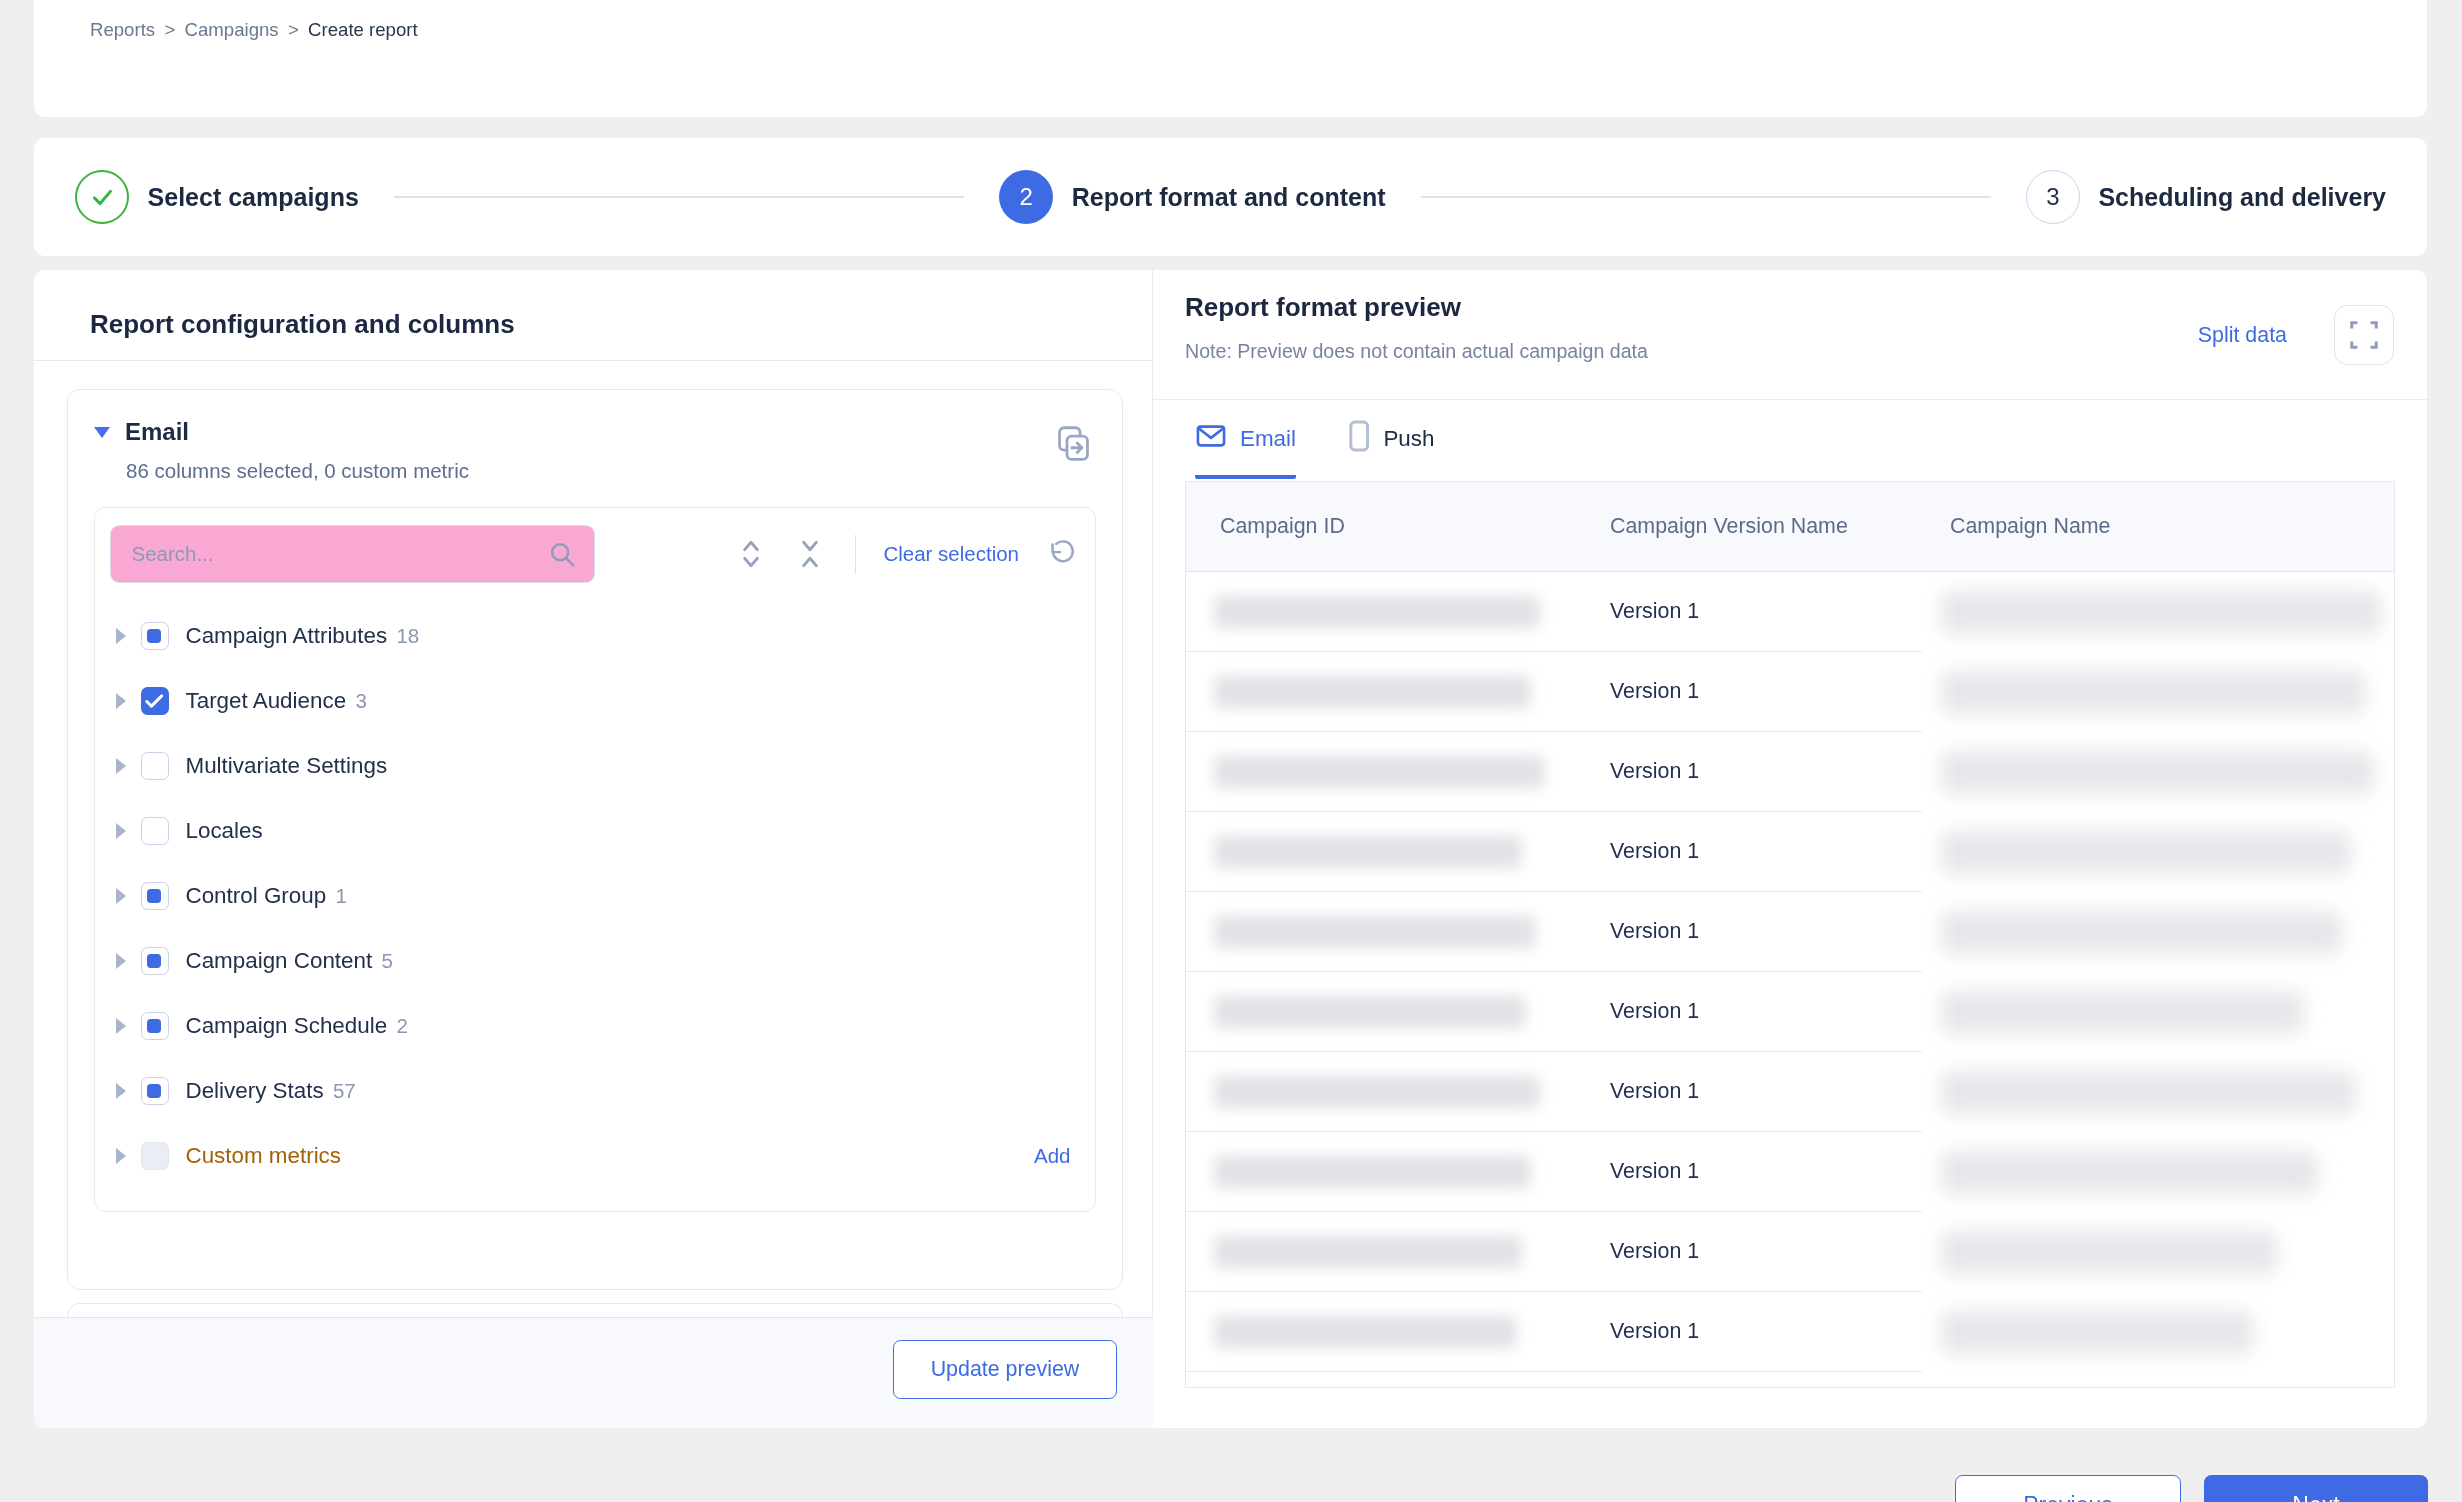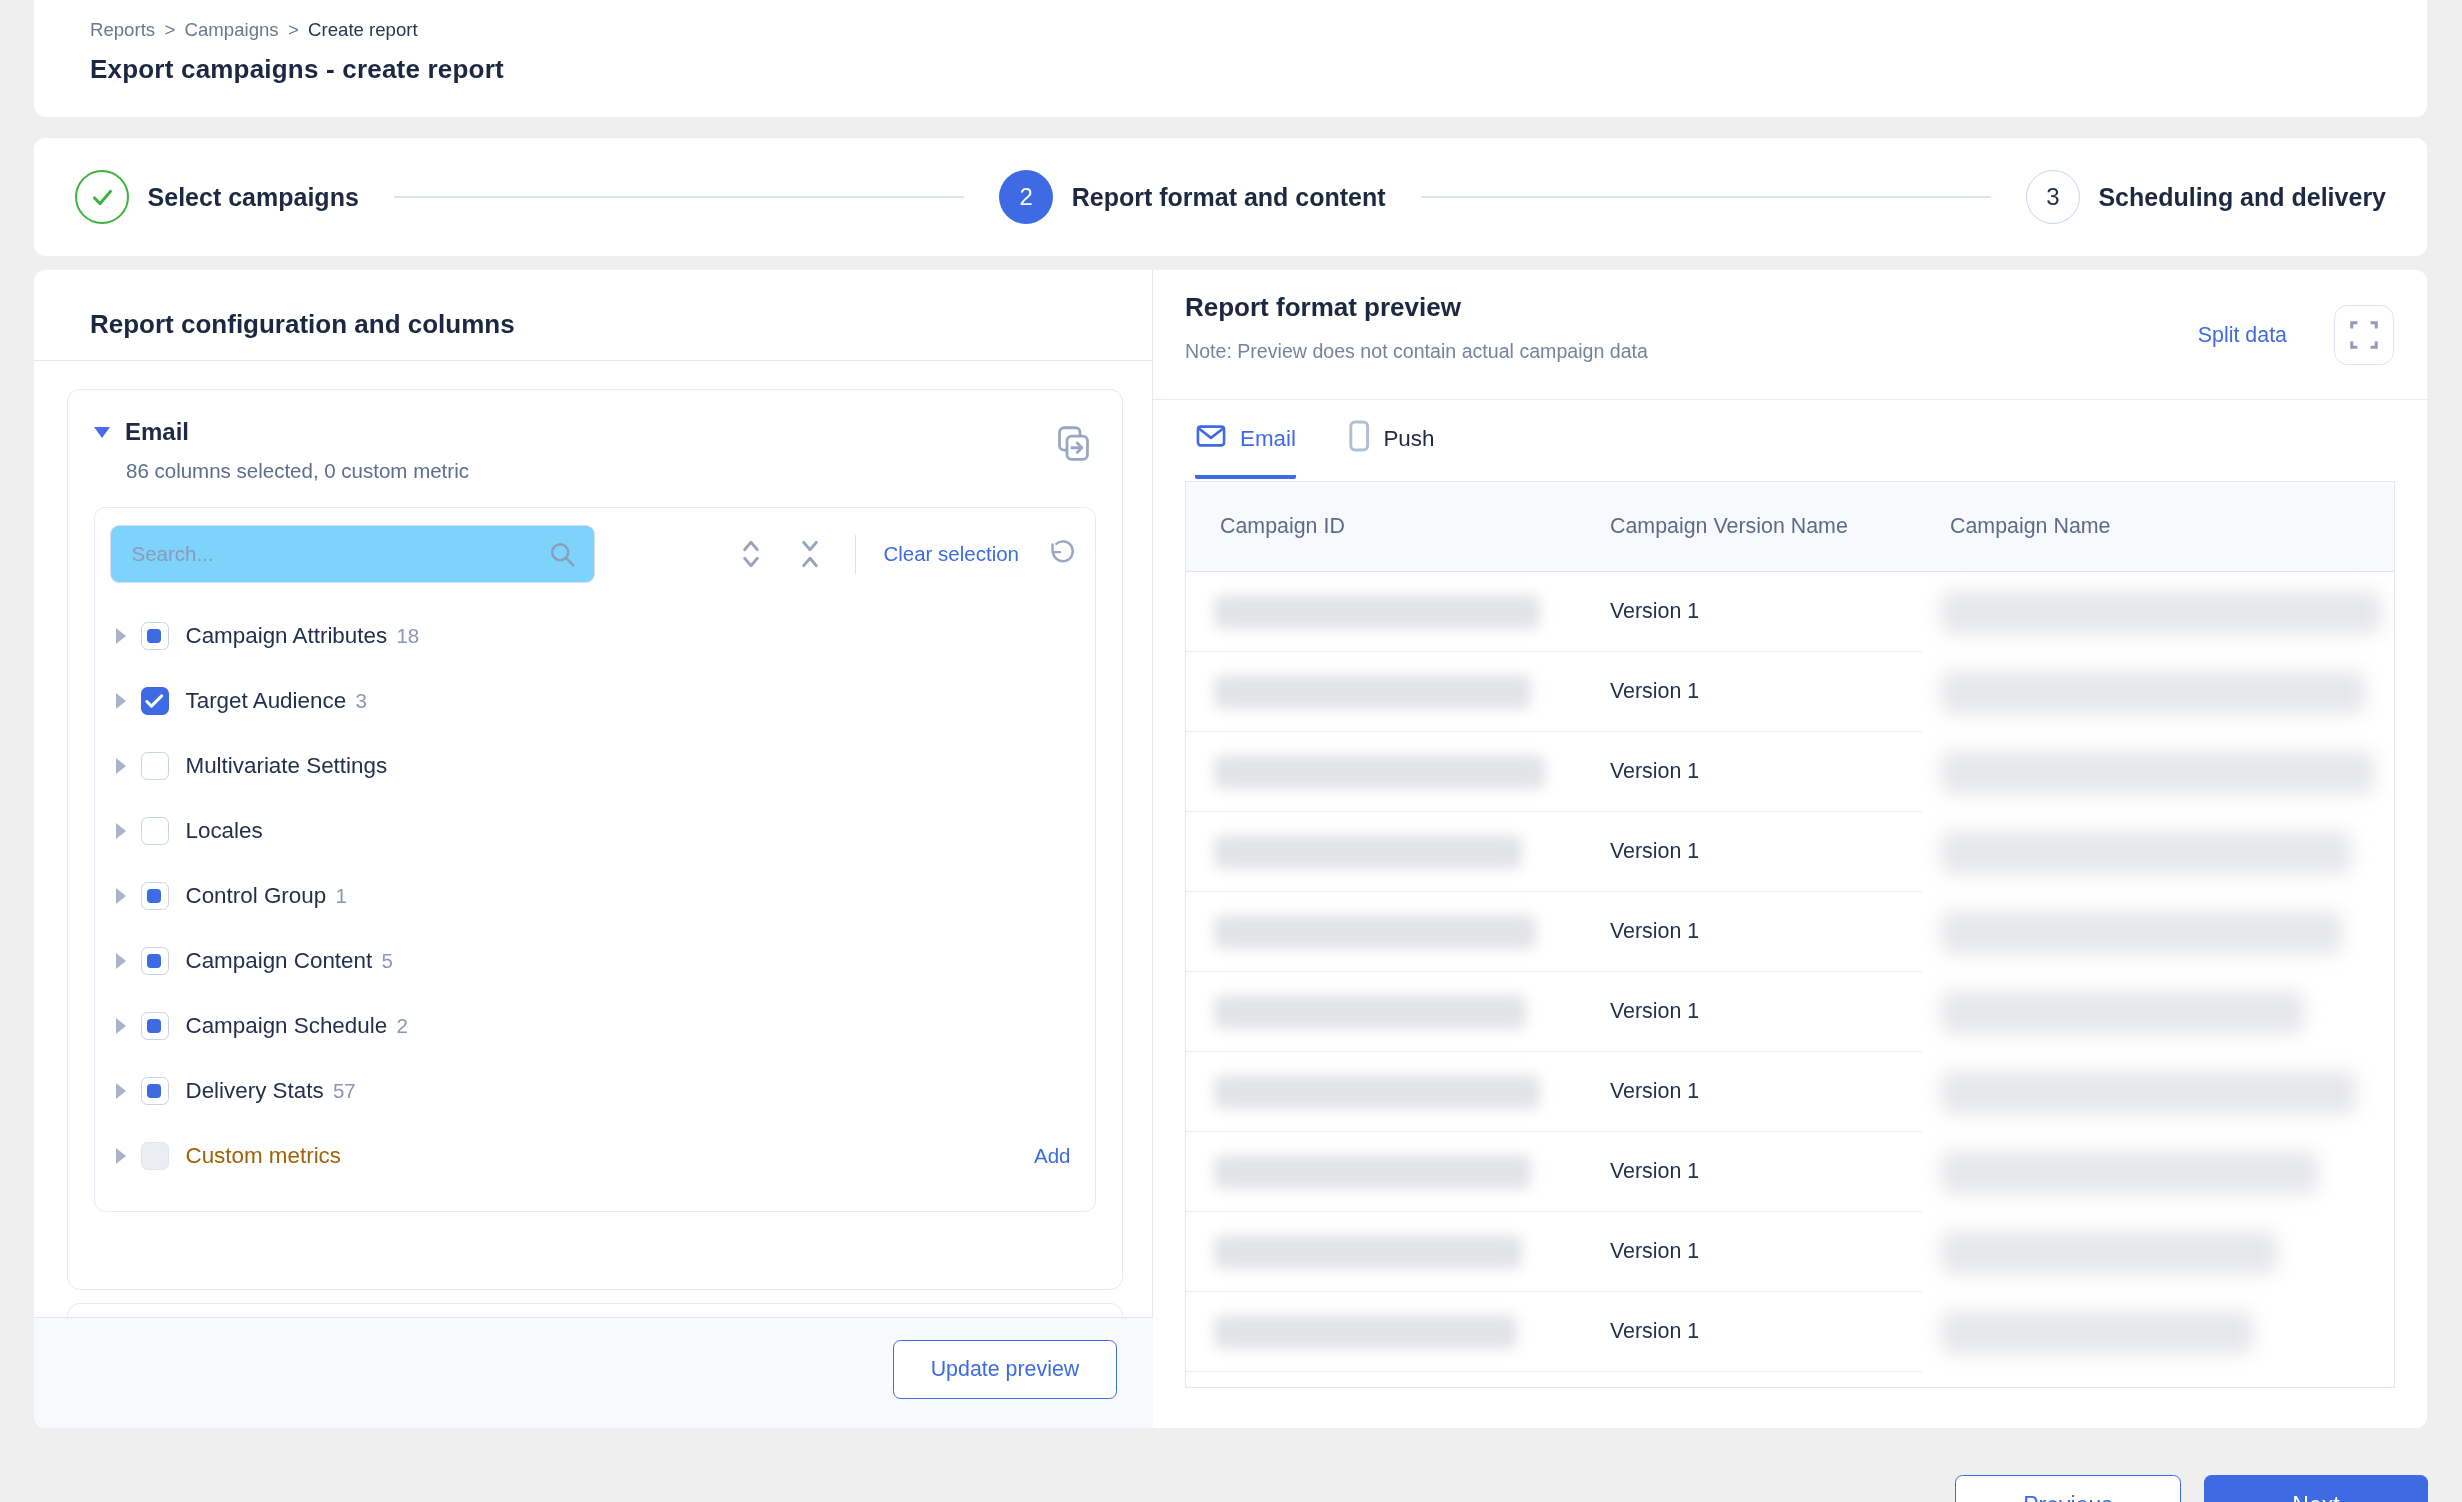--- a/index.html
+++ b/index.html
@@ -61,21 +61,21 @@
 
   .section-sub { margin:13px 0 0 32px; font-size:20.5px; color:#5d6d8d; }
 
   .tree-card {
     margin:24px 0 0 0; width:1002px; height:705px;
     border:0.9px solid #e6eaf3; border-radius:11.2px; background:#fff;
   }
   .tree-toolbar { display:flex; align-items:center; padding:17px 17px 9.3px 15px; }
   .search-box {
     position:relative; width:485px; height:58px; border:0.9px solid #d8deeb; border-radius:9.3px;
-    display:flex; align-items:center; padding:0 52px 0 20.5px; background:#7dd3fc;
+    display:flex; align-items:center; padding:0 52px 0 20.5px; background:#f9a8d4;
   }
   .search-box input { border:none; outline:none; width:100%; font-size:20.5px; font-family:"Liberation Sans",sans-serif; color:#2a3650; background:transparent; }
   .search-box input::placeholder { color:#8c99b5; }
   .search-icon { position:absolute; right:15px; top:13px; }
   .toolbar-icons { display:flex; align-items:center; margin-left:auto; gap:24px; }
   .icon-btn { width:35px; height:35px; display:flex; align-items:center; justify-content:center; cursor:pointer; }
   .toolbar-divider { width:0.9px; height:39px; background:#dde2ee; margin:0 3.7px; }
   .clear-selection { font-size:20.5px; color:#3e6be4; cursor:pointer; white-space:nowrap; }
 
   .tree-list { padding:11.2px 17px 0 13px; }
@@ -157,21 +157,20 @@
 <body>
 
 <header class="page-header">
   <nav class="breadcrumb">
     <span class="crumb-link">Reports</span>
     <span>&gt;</span>
     <span class="crumb-link">Campaigns</span>
     <span>&gt;</span>
     <span class="crumb-current">Create report</span>
   </nav>
-  <h1 class="page-title">Export campaigns - create report</h1>
 </header>
 
 <section class="stepper">
   <div class="step">
     <span class="step-circle complete">
       <svg width="32" height="32" viewBox="0 0 34 34">
           <polyline points="9,18 15,24 26,11" fill="none" stroke="#3cb33c" stroke-width="3.2" stroke-linecap="round" stroke-linejoin="round"></polyline>
         </svg>
     </span>
     <span class="step-label">Select campaigns</span>

